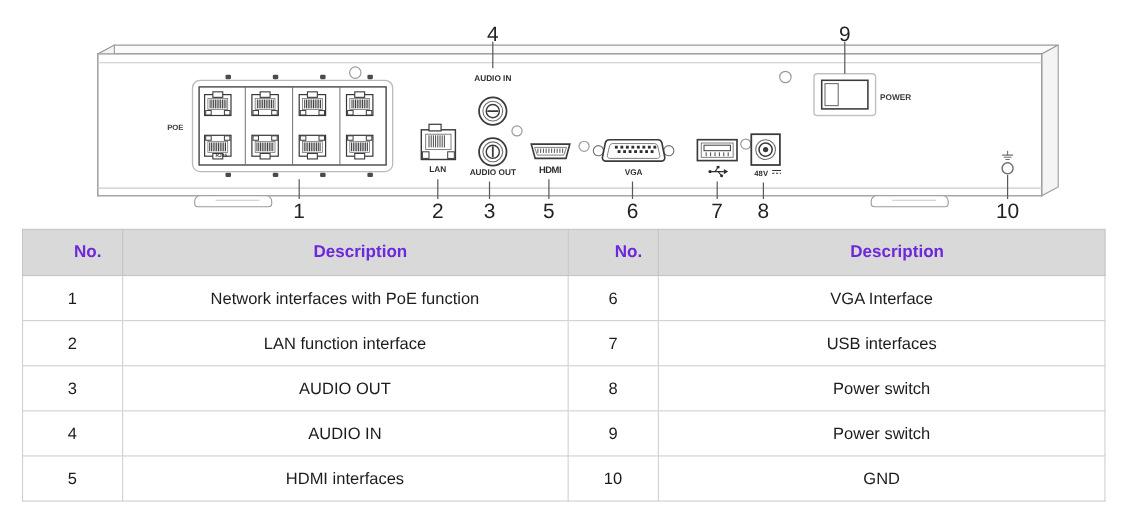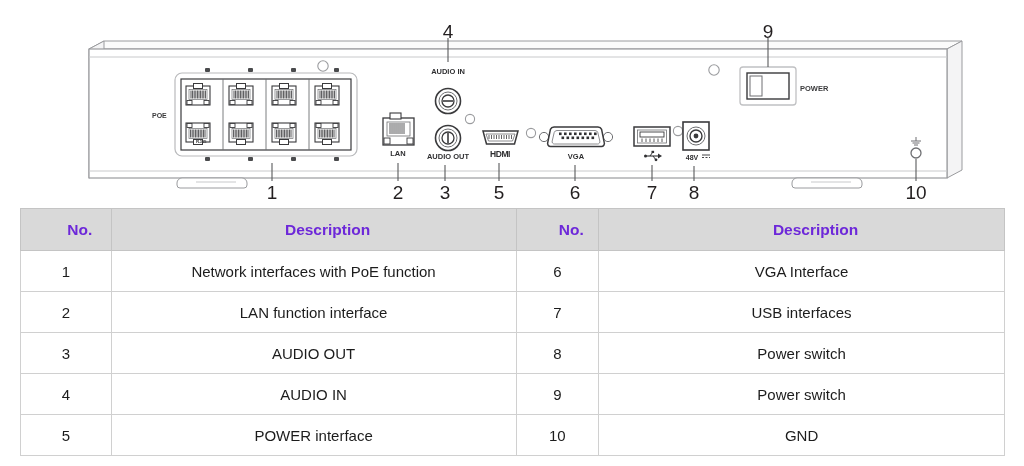--- a/index.html
+++ b/index.html
@@ -362,18 +362,18 @@
       <td>Power switch</td>
     </tr>
     <tr>
       <td>4</td>
       <td>AUDIO IN</td>
       <td>9</td>
       <td>Power switch</td>
     </tr>
     <tr>
       <td>5</td>
-      <td>POWER interface</td>
+      <td>HDMI interfaces</td>
       <td>10</td>
       <td>GND</td>
     </tr>
   </tbody>
 </table>
 
 </body></html>

